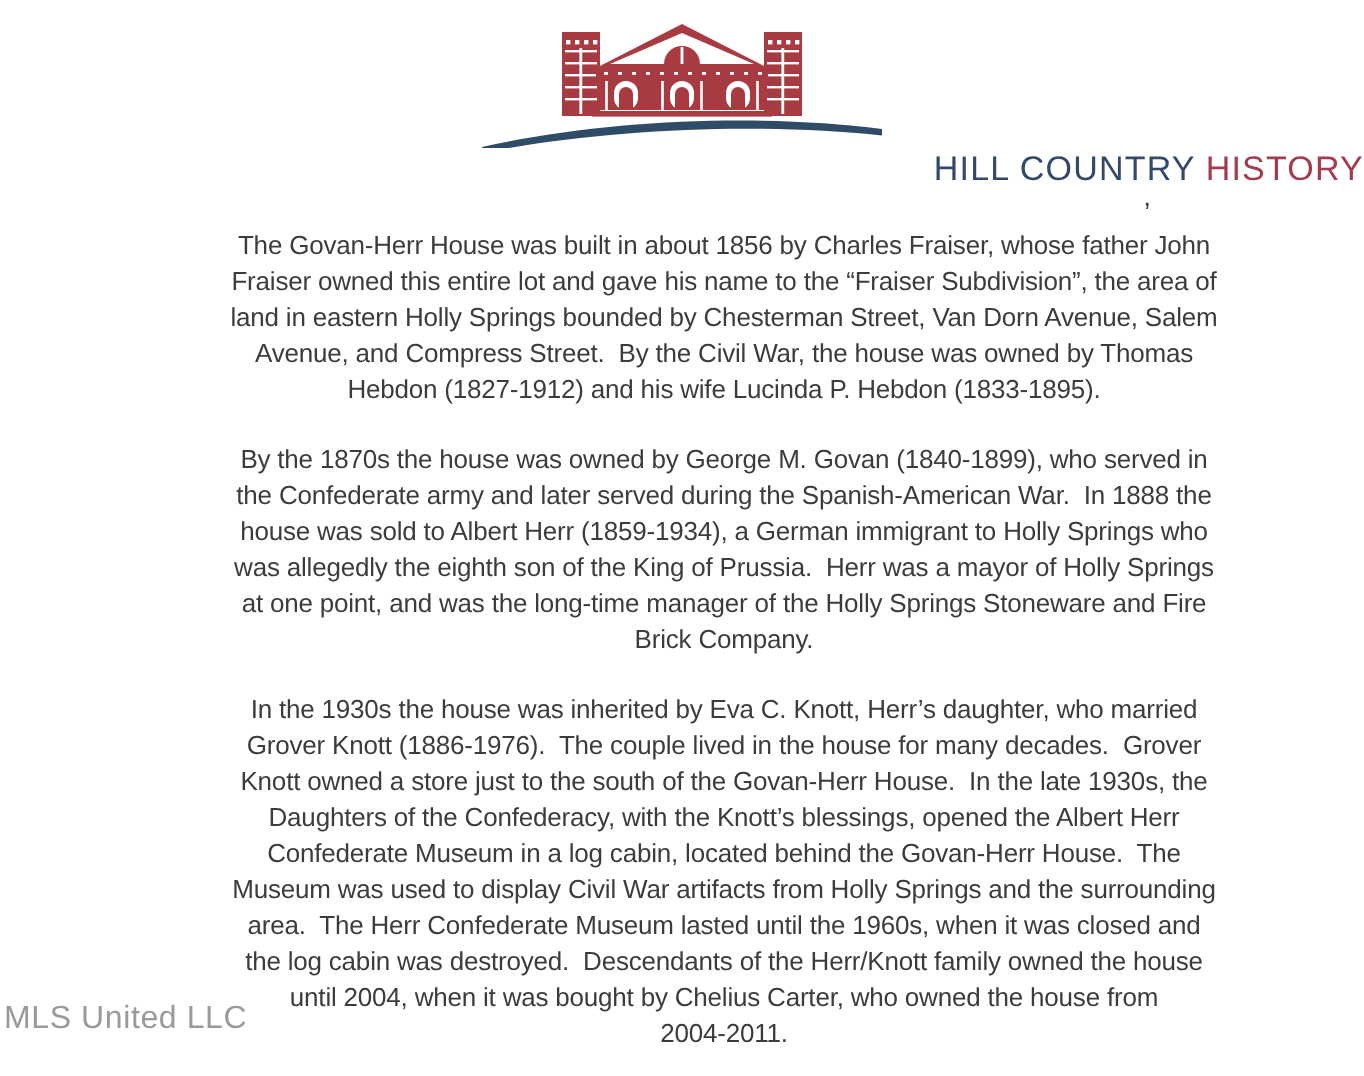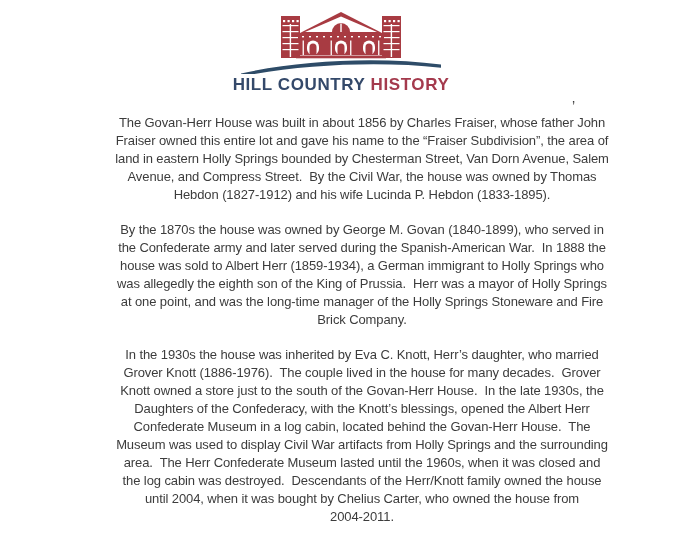--- a/index.html
+++ b/index.html
@@ -33,23 +33,24 @@
     margin: 0 auto;
     width: 204px;
     height: 64px;
   }
   .fill-brick { fill: var(--brick); }
   .fill-white { fill: #ffffff; }
   .fill-navy  { fill: var(--navy); }
   .brand-title {
     margin-top: 1px;
     font-size: 17px;
-    font-weight: 700;
+    font-weight: 400;
     letter-spacing: 0.6px;
     white-space: nowrap;
+    text-align: right;
   }
   .brand-primary { color: var(--title-navy); }
   .brand-accent  { color: var(--title-red); }
   .content {
     position: absolute;
     top: 114px;
     left: 82px;
     width: 560px;
     color: var(--text);
     font-size: 13px;
@@ -171,14 +172,15 @@
 Knott owned a store just to the south of the Govan-Herr House.  In the late 1930s, the
 Daughters of the Confederacy, with the Knott’s blessings, opened the Albert Herr
 Confederate Museum in a log cabin, located behind the Govan-Herr House.  The
 Museum was used to display Civil War artifacts from Holly Springs and the surrounding
 area.  The Herr Confederate Museum lasted until the 1960s, when it was closed and
 the log cabin was destroyed.  Descendants of the Herr/Knott family owned the house
 until 2004, when it was bought by Chelius Carter, who owned the house from
 2004-2011.</div>
   </div>
 
+  <div class="watermark">MLS United LLC</div>
 
 </div>
 
 </body></html>

